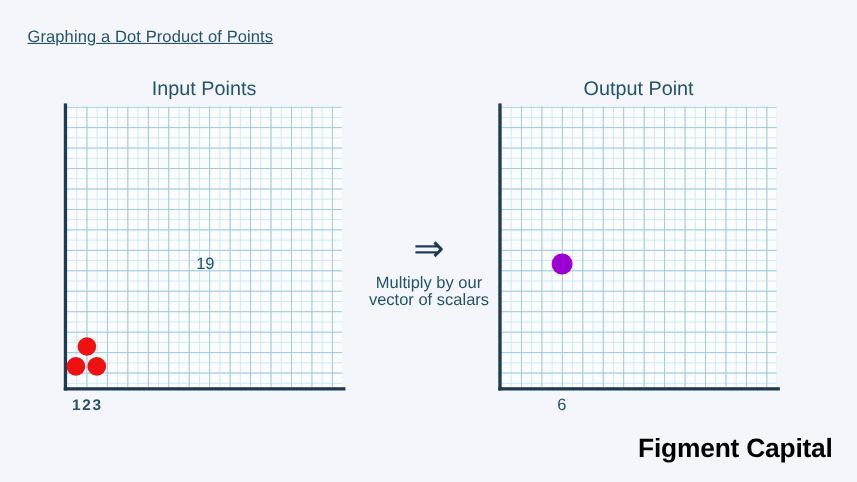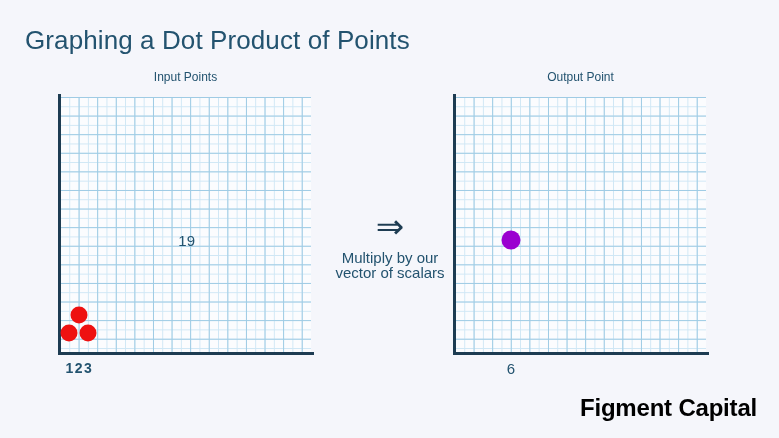--- a/index.html
+++ b/index.html
@@ -21,40 +21,41 @@
     left: 0; top: 0;
     width: 779px;
     height: 438px;
   }
 
   
   .slide-title {
     position: absolute;
     left: 25px;
     top: 25px;
-    font-size: 26px;
+    font-size: 15px;
     color: #23536f;
     letter-spacing: 0.1px;
     white-space: nowrap;
+    text-decoration: underline;
   }
 
   
   .panel {
     position: absolute;
     top: 70px;
   }
   .panel-left  { left: 60px; }
   .panel-right { left: 455px; }
 
   .panel-title {
     position: absolute;
     top: 0px;
     width: 251px;
     text-align: center;
-    font-size: 12px;
+    font-size: 18px;
     color: #23536f;
     white-space: nowrap;
   }
 
   
   .plot {
     position: absolute;
     top: 27px;
     left: 0;
     width: 251px;

